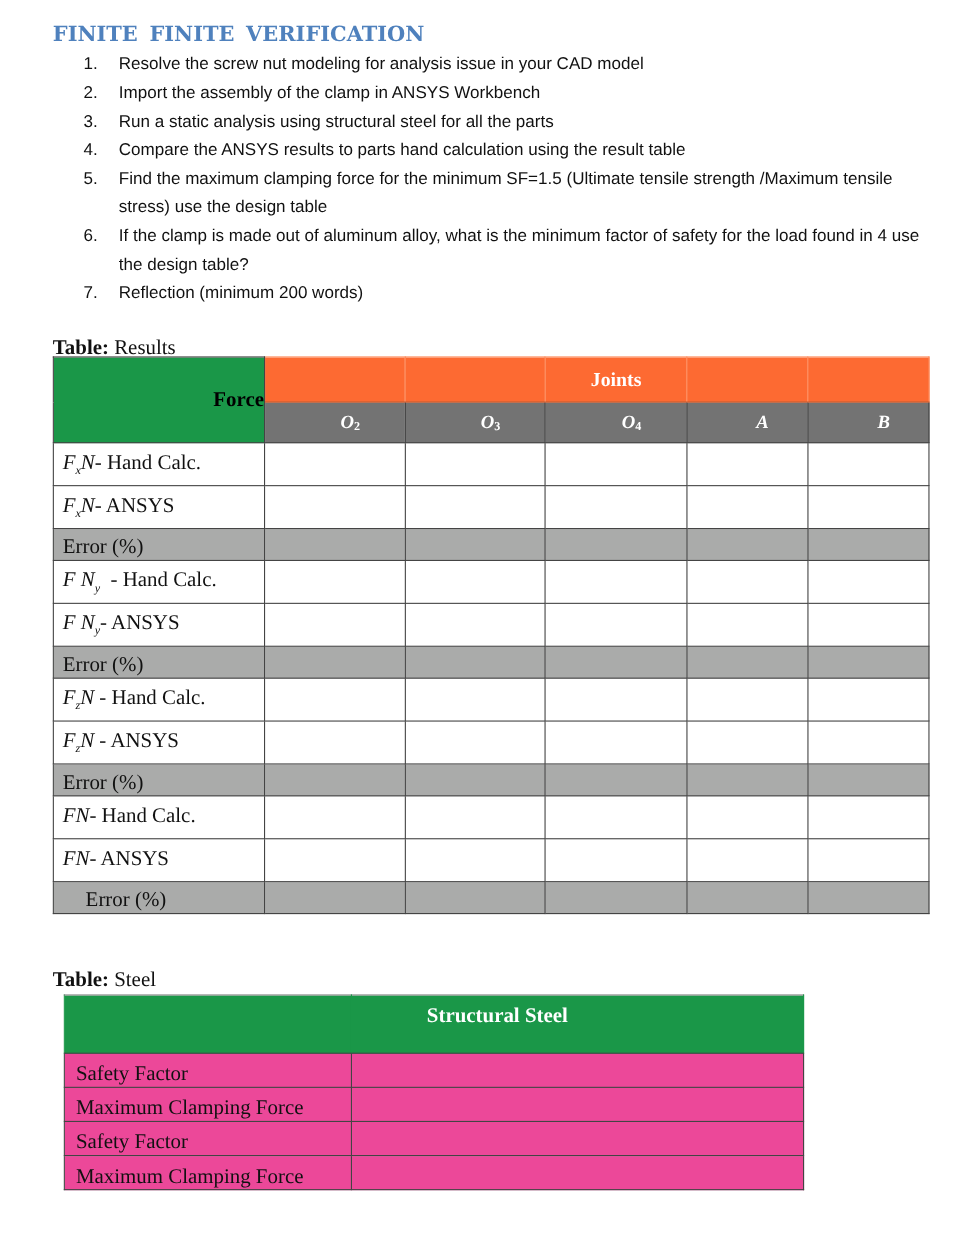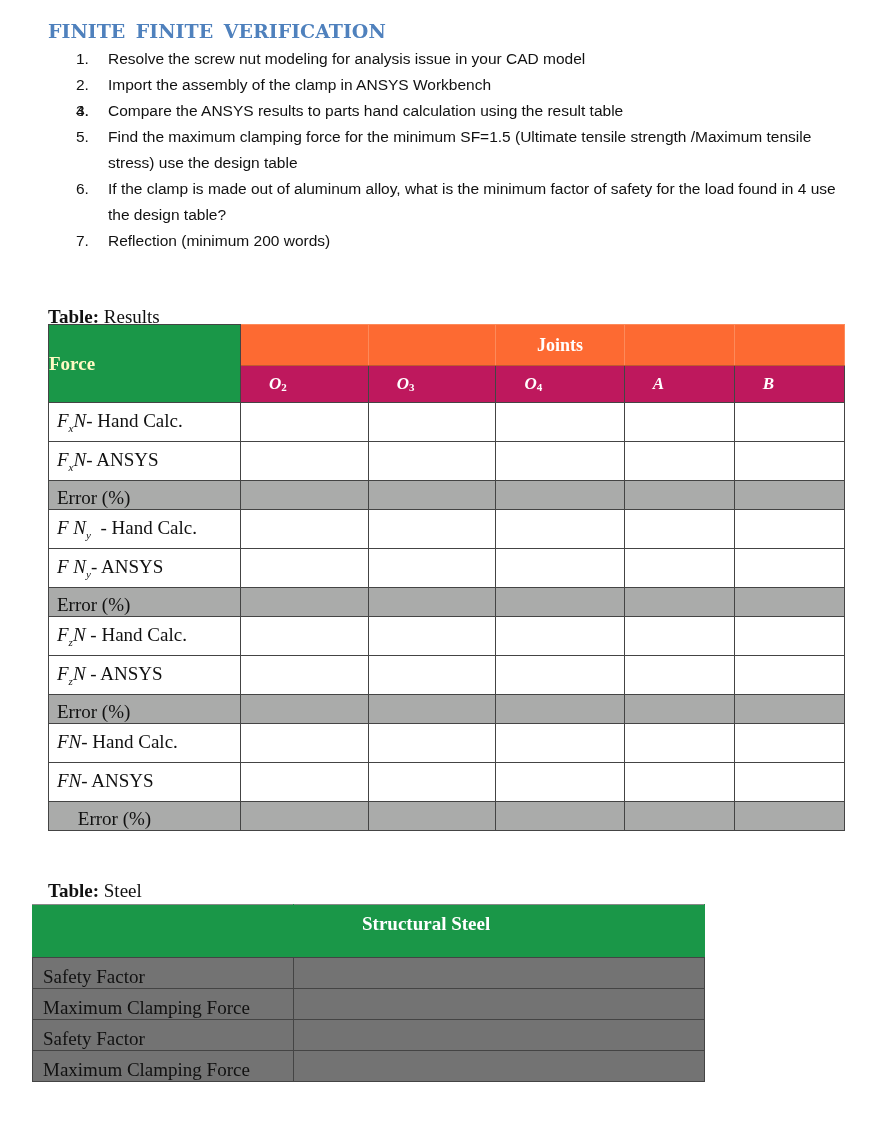--- a/index.html
+++ b/index.html
@@ -23,49 +23,49 @@
     position: absolute; left: 48px;
     font-family: "Liberation Serif", serif; font-size: 19px; color: #111;
   }
   .caption b { font-weight: bold; }
 
   table { border-collapse: collapse; position: absolute; font-family: "Liberation Serif", serif; }
   td, th { border: 1px solid #444; padding: 0; }
 
   
   #results { left: 48px; top: 324px; width: 797px; }
-  #results .force-head { background: #1a9748; color: #fef9c3; font-weight: bold; font-size: 19px; text-align: left; width: 191px; }
+  #results .force-head { background: #1a9748; color: #000000; font-weight: bold; font-size: 19px; text-align: right; width: 191px; }
   #results .joint-top { background: #fd6a32; color: #fff; font-weight: bold; font-size: 18px; text-align: center; height: 40px; border-color: #fd8a5a; border-bottom-color: #c05a30; margin-left: 16px; }
-  #results .joint-sub { background: #be185d; color: #fff; font-style: italic; font-size: 17px; text-align: left; height: 36px; padding-left: 28px; }
+  #results .joint-sub { background: #737373; color: #fff; font-style: italic; font-size: 17px; text-align: center; height: 36px; padding-left: 28px; }
   #results .joint-sub sub { font-size: 11px; font-style: normal; vertical-align: -2px; }
   #results td.label { font-size: 19px; color: #111; padding-left: 8px; text-align: left; }
   #results tr.data td { height: 38px; background: #fff; margin-top: 16px; }
   #results tr.err td { height: 28px; background: #aaabaa; }
   #results tr.err td.label { vertical-align: bottom; }
   #results tr.err.last td.label { text-align: center; padding-left: 0; padding-right: 60px; }
   #results i { font-style: italic; }
   #results i sub { font-size: 11px; }
 
   
-  #design { left: 32px; top: 904px; width: 673px; }
+  #design { left: 58px; top: 904px; width: 673px; }
   #design td { font-size: 19px; color: #111; }
   #design .ghead td { background: #1a9748; color: #fff; font-weight: bold; height: 44px; border-color: #1a9748; border-bottom: 1px solid #444; border-top: 1px solid #888; }
   #design .ghead td.mat { text-align: left; padding-left: 68px; vertical-align: top; padding-top: 8px; }
-  #design .row td { height: 30px; background: #737373; }
+  #design .row td { height: 30px; background: #ec4899; }
   #design .row td.label { padding-left: 10px; vertical-align: bottom; width: 250px; }
 </style>
 </head>
 <body>
 
 <h1 class="title">FINITE FINITE   VERIFICATION</h1>
 
 <ol class="steps" id="steps">
     <li><span class="num">1.</span><span>Resolve the screw nut modeling for analysis issue in your CAD model</span></li>
     <li><span class="num">2.</span><span>Import  the assembly of the clamp in ANSYS Workbench</span></li>
-    <li><span class="num">3.</span></li>
+    <li><span class="num">3.</span><span>Run a static analysis using structural steel for all the parts</span></li>
     <li><span class="num">4.</span><span>Compare the ANSYS results to parts hand calculation using the result table</span></li>
     <li><span class="num">5.</span><span>Find the maximum clamping force for the minimum SF=1.5 (Ultimate tensile strength /Maximum tensile stress) use the design table</span></li>
     <li><span class="num">6.</span><span>If the clamp is made out of aluminum alloy, what is the minimum factor of safety for the load found in 4 use the design table?</span></li>
     <li><span class="num">7.</span><span>Reflection (minimum 200 words)</span></li>
   </ol>
 
 <div class="caption" style="top:306px;"><b>Table:</b><span> Results</span></div>
 
 <table id="results">
   <thead>

